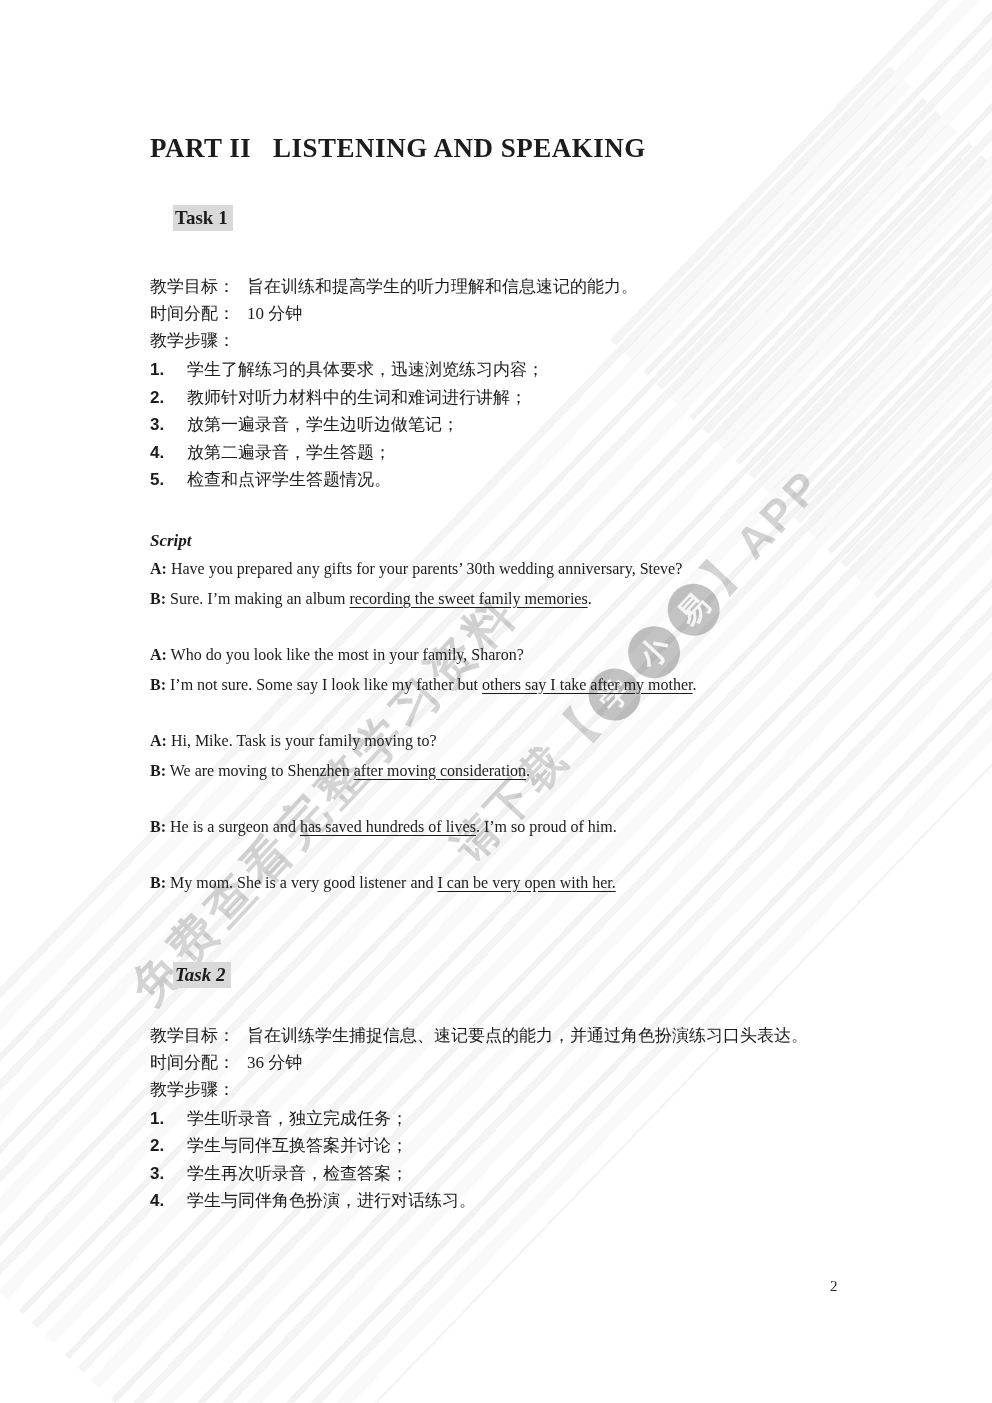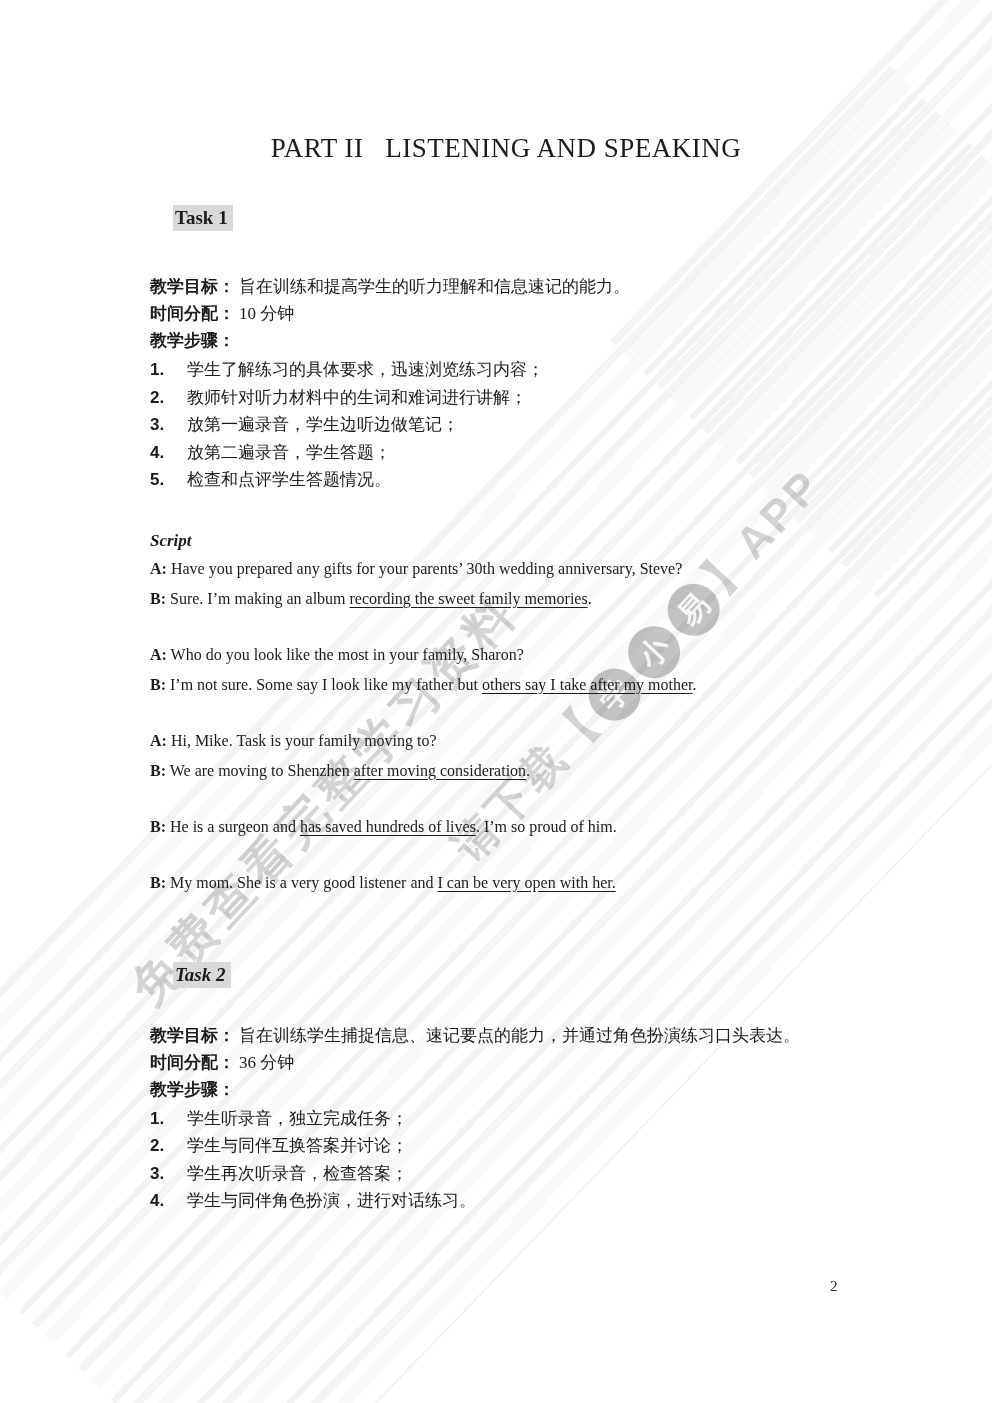--- a/index.html
+++ b/index.html
@@ -48,43 +48,42 @@
     border-radius:50%;
     background:rgba(40,40,40,0.28);
     color:rgba(255,255,255,0.85);
     font-size:30px;letter-spacing:0;
     text-align:center;vertical-align:middle;
   }
   
   .content{position:absolute;left:150px;top:0;width:712px;}
   h1.title{
     margin:133px 0 0;
-    text-align:center;
     font-size:27px;line-height:30px;
-    font-weight:normal;
+    font-weight:bold;
     white-space:pre;
     letter-spacing:0.5px;
   }
   .task-heading{margin-top:42px;margin-left:23px;}
   .task-heading span{
     display:inline-block;
     background:#d9d9d9;
     font-size:19px;font-weight:bold;line-height:24px;
     padding:1px 5px 1px 2px;
   }
   .cn-block{margin-top:42px;}
   .cn-block.second{margin-top:34px;}
   .cn-line{
     font-size:17px;line-height:27px;
     font-family:"Liberation Serif","DejaVu Serif",serif;
   }
   .cn-label{
-    font-weight:bold;
+    font-weight:normal;
     font-family:"Liberation Sans","DejaVu Sans",sans-serif;
-    margin-right:4px;
+    margin-right:12px;
   }
   .steps{margin-top:2px;}
   .step-row{font-size:17px;line-height:27.5px;display:flex;}
   .step-num{
     font-family:"Liberation Sans","DejaVu Sans",sans-serif;
     font-weight:bold;
     width:37px;flex:0 0 37px;
   }
   .step-text{flex:1;}
   .script-h{

